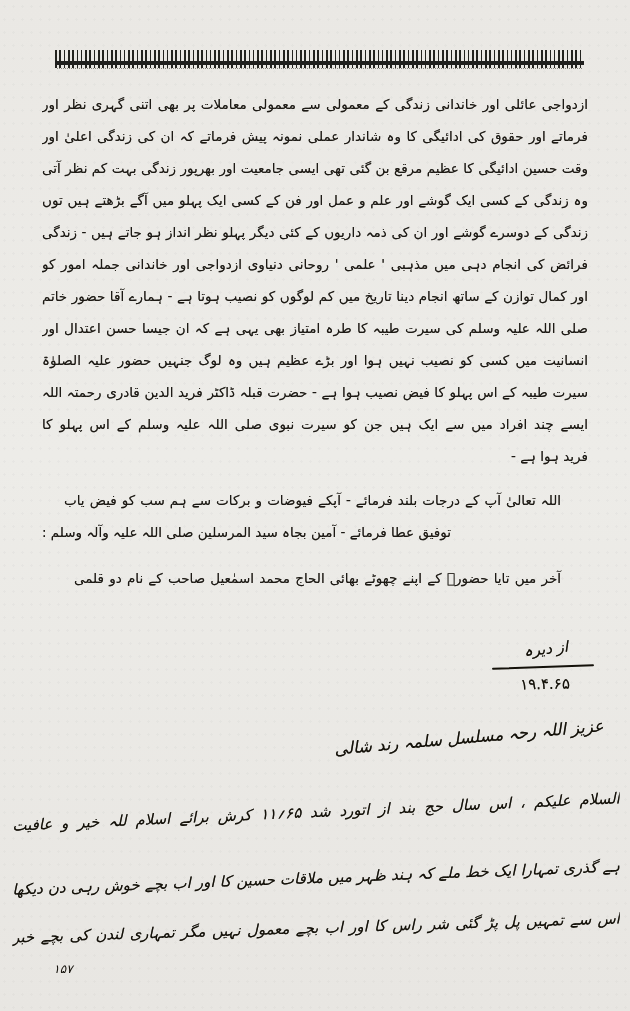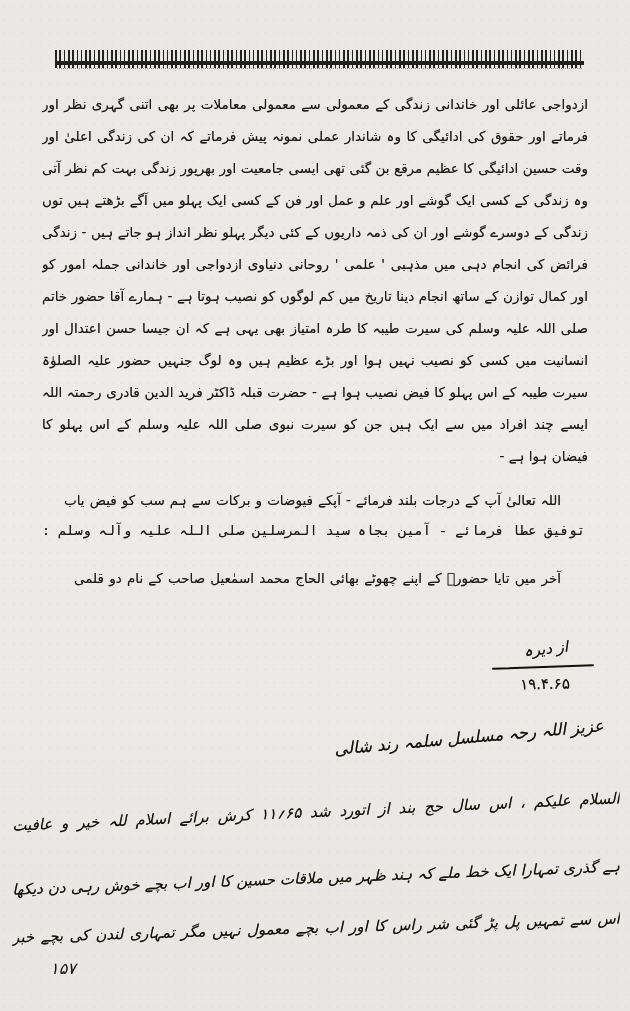--- a/index.html
+++ b/index.html
@@ -35,21 +35,21 @@
     font-size:13.5px;
     color:#1c1914;
     text-shadow:0 0 .4px rgba(20,16,10,.55);
   }
   .pline{
     height:32px;line-height:32px;
     text-align:justify;text-align-last:justify;
     white-space:normal;overflow:hidden;
   }
   .pline.end-right{text-align:right;text-align-last:right;}
-  .pline.end-left{text-align:left;text-align-last:left;font-family:Liberation Mono, monospace;}
+  .pline.end-left{text-align:left;text-align-last:left;}
   .indent-r{padding-right:27px;}
   .pad-l{padding-left:22px;}
   .pad-l2{padding-left:32px;}
   .gap-s{margin-top:12px;}
   .gap-m{margin-top:14px;}
   
   .hw{
     position:absolute;direction:rtl;
     font-style:italic;
     color:#141109;
@@ -76,21 +76,21 @@
   .hw-line{
     left:12px;width:608px;height:40px;line-height:40px;
     font-size:15px;
     text-align:justify;text-align-last:justify;overflow:hidden;
   }
   .hw-line-1{top:792px;transform:rotate(-2.6deg);}
   .hw-line-2{top:858px;transform:rotate(-2.2deg);}
   .hw-line-3{top:908px;transform:rotate(-1.8deg);}
   .page-number{
     position:absolute;left:40px;top:956px;width:46px;height:26px;line-height:26px;
-    font-size:16px;letter-spacing:2px;text-align:center;
+    font-size:12px;letter-spacing:2px;text-align:center;
     color:#15120c;font-style:italic;
   }
 </style>
 </head>
 <body>
 
 <div class="page">
 
   <div class="ornament"></div>
 
@@ -100,21 +100,21 @@
       <div class="pline">فرماتے اور حقوق کی ادائیگی کا وہ شاندار عملی نمونہ پیش فرماتے کہ ان کی زندگی اعلیٰ اور ادنیٰ امور کی بیک</div>
       <div class="pline">وقت حسین ادائیگی کا عظیم مرقع بن گئی تھی ایسی جامعیت اور بھرپور زندگی بہت کم نظر آتی ہے جوں جوں</div>
       <div class="pline">وہ زندگی کے کسی ایک گوشے اور علم و عمل اور فن کے کسی ایک پہلو میں آگے بڑھتے ہیں توں توں ان کی</div>
       <div class="pline">زندگی کے دوسرے گوشے اور ان کی ذمہ داریوں کے کئی دیگر پہلو نظر انداز ہو جاتے ہیں - زندگی کے</div>
       <div class="pline">فرائض کی انجام دہی میں مذہبی ' علمی ' روحانی دنیاوی ازدواجی اور خاندانی جملہ امور کو بیک وقت اعتدال</div>
       <div class="pline">اور کمال توازن کے ساتھ انجام دینا تاریخ میں کم لوگوں کو نصیب ہوتا ہے - ہمارے آقا حضور خاتم النبیین</div>
       <div class="pline">صلی اللہ علیہ وسلم کی سیرت طیبہ کا طرہ امتیاز بھی یہی ہے کہ ان جیسا حسن اعتدال اور حسن توازن عالم</div>
       <div class="pline">انسانیت میں کسی کو نصیب نہیں ہوا اور بڑے عظیم ہیں وہ لوگ جنہیں حضور علیہ الصلوٰۃ والسلام کی</div>
       <div class="pline">سیرت طیبہ کے اس پہلو کا فیض نصیب ہوا ہے - حضرت قبلہ ڈاکٹر فرید الدین قادری رحمتہ اللہ علیہ</div>
       <div class="pline">ایسے چند افراد میں سے ایک ہیں جن کو سیرت نبوی صلی اللہ علیہ وسلم کے اس پہلو کا خصوصی فیضان</div>
-      <div class="pline end-right">فیضان ہوا ہے -</div>
+      <div class="pline end-right">فرید ہوا ہے -</div>
     </div>
     <div>
       <div class="pline indent-r pad-l gap-s">اللہ تعالیٰ آپ کے درجات بلند فرمائے - آپکے فیوضات و برکات سے ہم سب کو فیض یاب ہونے کی</div>
       <div class="pline end-left">توفیق عطا فرمائے -  آمین بجاہ سید المرسلین صلی اللہ علیہ وآلہ وسلم :</div>
     </div>
     <div>
       <div class="pline indent-r pad-l2 gap-m">آخر میں تایا حضورؒ کے اپنے چھوٹے بھائی الحاج محمد اسمٰعیل صاحب کے نام دو قلمی خطوط</div>
     </div>
   </div>
 

